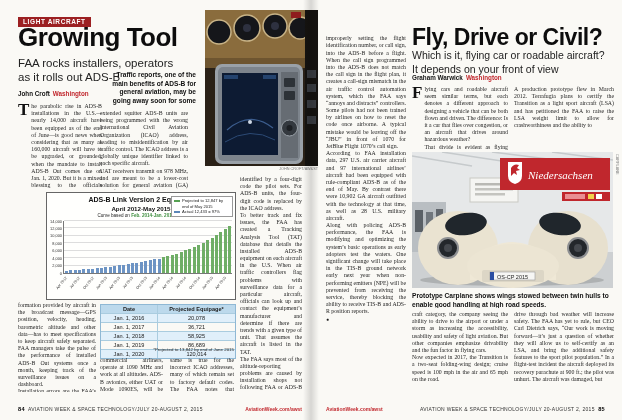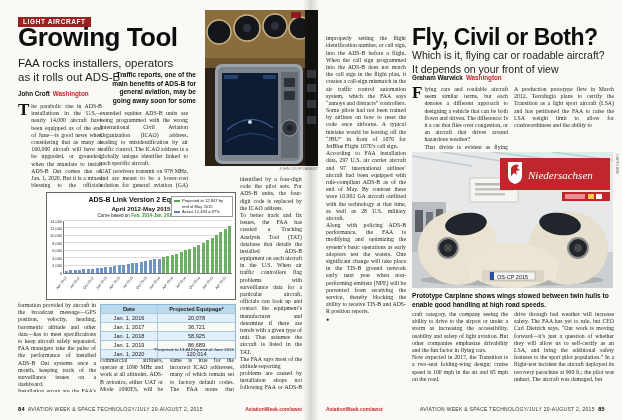--- a/index.html
+++ b/index.html
@@ -261,21 +261,21 @@
 
   <div class="gutter"></div>
 
   <div class="abs txt" style="left:326px;top:28px;width:80px;height:362px;">
     <span>improperly setting the flight identification number, or call sign, into the ADS-B before a flight. When the call sign programmed into the ADS-B does not match the call sign in the flight plan, it creates a call-sign mismatch in the air traffic control automation system, which the FAA says “annoys and distracts” controllers. Some pilots had not been trained by airlines on how to reset the code once airborne. A typical mistake would be leaving off the “JBU” in front of 1070 for JetBlue Flight 1070’s call sign.
 According to FAA installation data, 297 U.S. air carrier aircraft and 97 international airlines’ aircraft had been equipped with rule-compliant ADS-B as of the end of May. By contrast there were 10,902 GA aircraft outfitted with the technology at that time, as well as 28 U.S. military aircraft.
 Along with policing ADS-B performance, the FAA is modifying and optimizing the system’s basic operations as early adopters test the waters. One significant change will take place in the TIS-B ground network early next year when non-performing emitters (NPE) will be prevented from receiving the service, thereby blocking the ability to receive TIS-B and ADS-R position reports.</span>
     <span class="endmark">●</span>
   </div>
 
-  <div class="abs headline" style="left:412px;top:24px;font-size:23px;">Fly, Civil or Both?</div>
+  <div class="abs headline" style="left:412px;top:24px;font-size:23px;">Fly, Drive or Civil?</div>
 
   <div class="abs subhead" style="left:412px;top:49px;font-size:10.5px;line-height:1.3;">Which is it, flying car or roadable aircraft?
 It depends on your front of view</div>
 
   <div class="abs byline" style="left:412px;top:74px;">
     <span>Graham Warwick</span><span class="loc">Washington</span>
   </div>
 
   <div class="abs" style="left:412px;top:86px;width:96px;height:64px;">
     <span class="dropcap">F</span>

